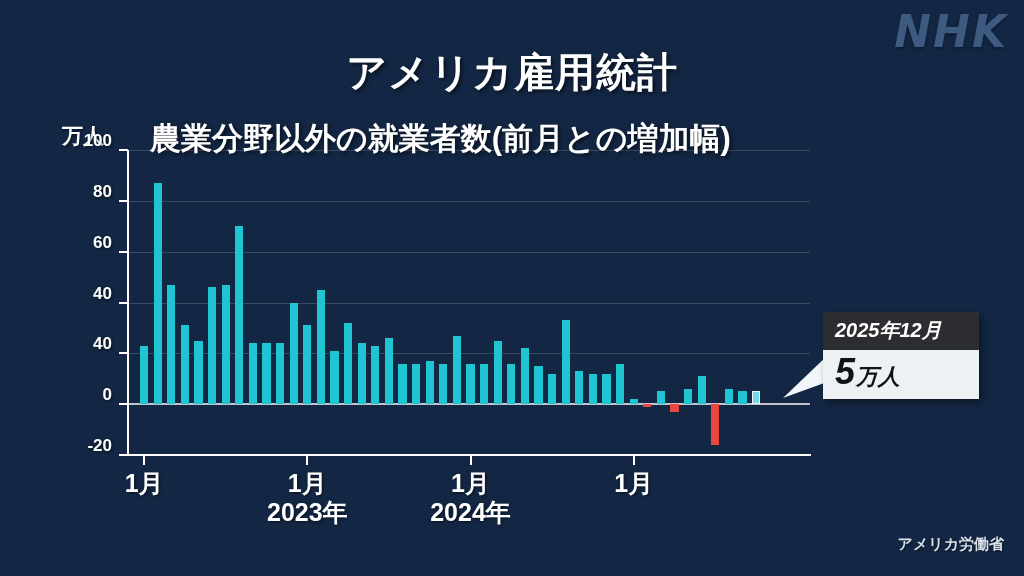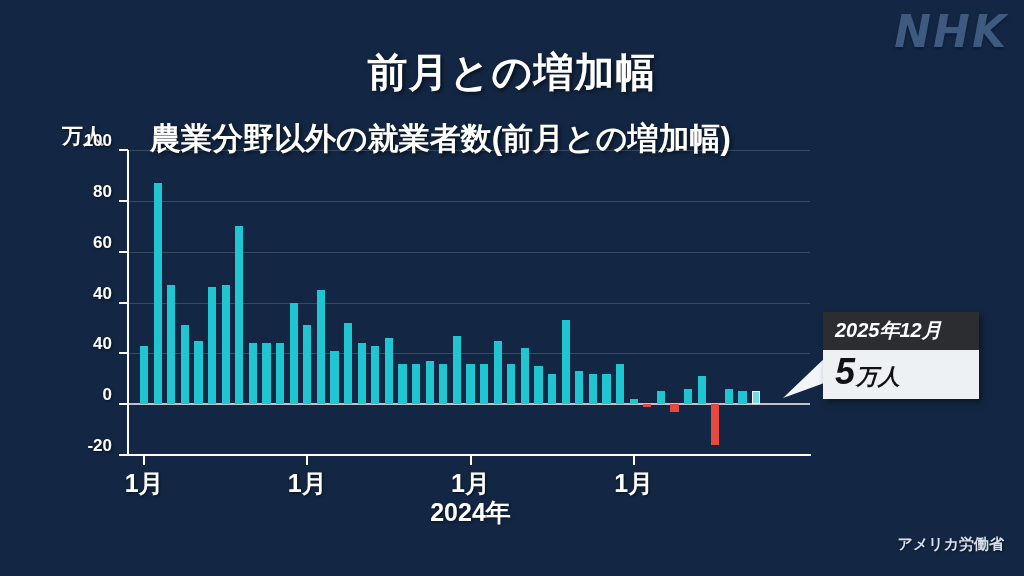--- a/index.html
+++ b/index.html
@@ -130,21 +130,21 @@
     position:absolute; right:20px; bottom:22px;
     font-size:15px; font-weight:bold; color:#d9e1ea;
     text-shadow:1px 1px 2px rgba(0,0,0,.5);
   }
 </style>
 </head>
 <body>
 
 <div id="nhk-logo">NHK</div>
 
-<div id="main-title">前月との増加幅</div>
+<div id="main-title">アメリカ雇用統計</div>
 <div id="sub-title">農業分野以外の就業者数(前月との増加幅)</div>
 
 <div id="y-unit">万人</div>
 
 <div id="chart-area">
   <div id="plot">
     <div id="y-axis"></div>
     <div id="gridlines">
         <div class="gridline" style="top: 0px;"></div>
         <div class="gridline" style="top: 50.8333px;"></div>
@@ -225,20 +225,21 @@
       <div class="y-label" style="top: 184.333px; right: 698px;">40</div>
       <div class="y-label" style="top: 235.167px; right: 698px;">0</div>
       <div class="y-label" style="top: 286px; right: 698px; margin-left: 11px;">-20</div>
     </div>
   <div id="xlabels">
       <div class="x-label" style="left: -58.9px; top: 319px;">
         <span>1月</span>
       </div>
       <div class="x-label" style="left: 104.3px; top: 319px;">
         <span>1月</span>
+        <span>2023年</span>
       </div>
       <div class="x-label" style="left: 267.5px; top: 319px;">
         <span>1月</span>
         <span>2024年</span>
       </div>
       <div class="x-label" style="left: 430.7px; top: 319px;">
         <span>1月</span>
       </div>
     </div>
 </div>

